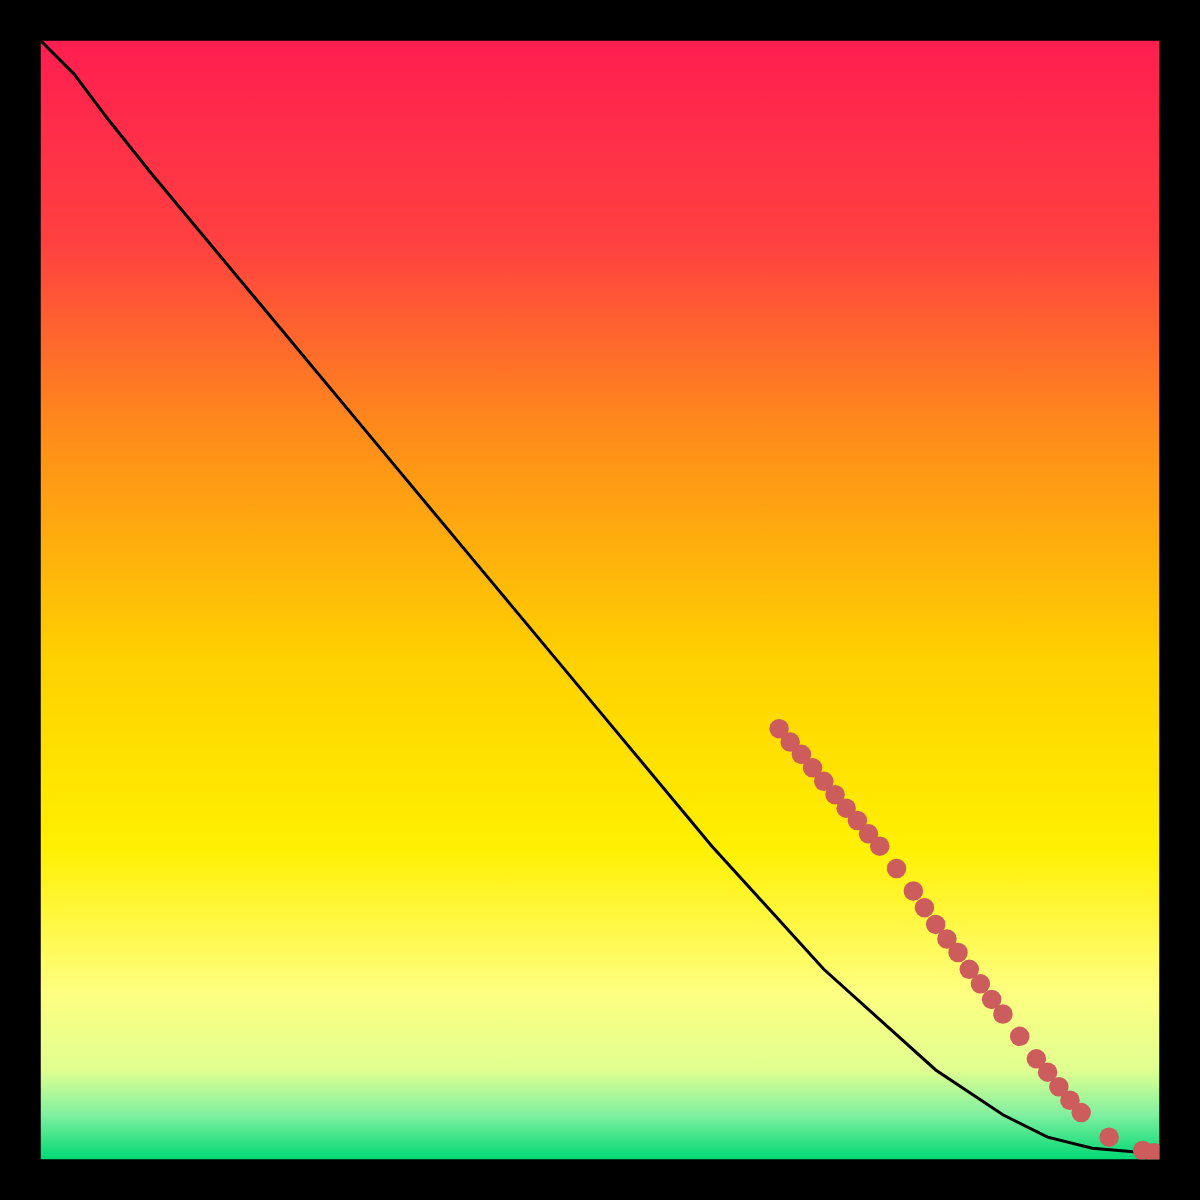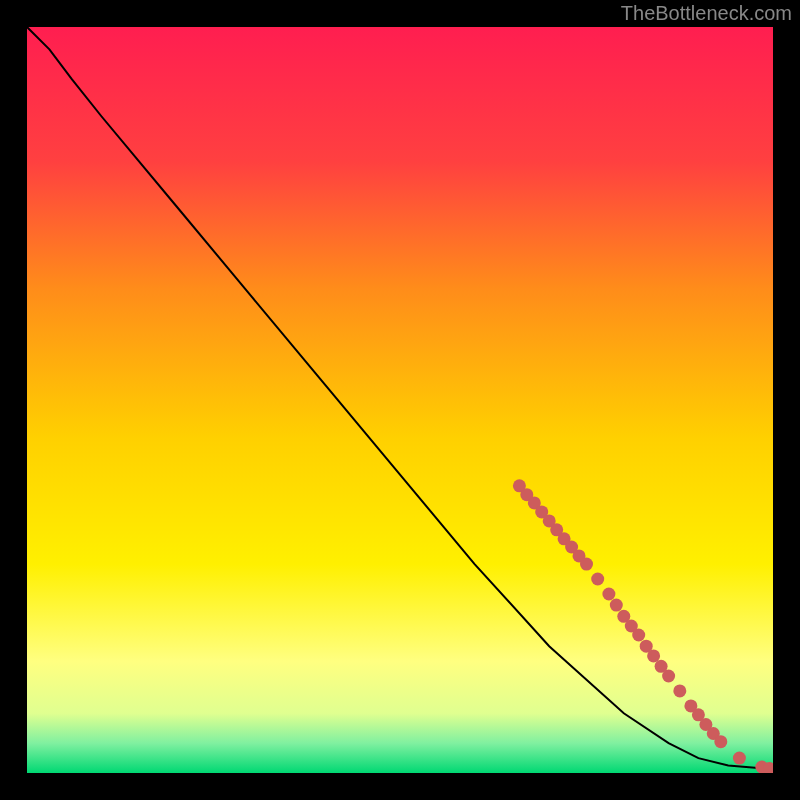--- a/index.html
+++ b/index.html
@@ -34,21 +34,20 @@
     height: 746px;
   }
   svg {
     display: block;
   }
 </style>
 </head>
 <body>
 
 <div class="container">
-  <div class="watermark">TheBottleneck.com</div>
   <div class="plot">
     <svg width="746" height="746" viewBox="0 0 746 746">
       <defs>
         <linearGradient id="bg-grad" x1="0" y1="0" x2="0" y2="1">
           <stop offset="0%" stop-color="#FF1E50"></stop>
           <stop offset="18%" stop-color="#FF4040"></stop>
           <stop offset="35%" stop-color="#FF8C1A"></stop>
           <stop offset="55%" stop-color="#FFD000"></stop>
           <stop offset="72%" stop-color="#FFF000"></stop>
           <stop offset="85%" stop-color="#FFFF80"></stop>

